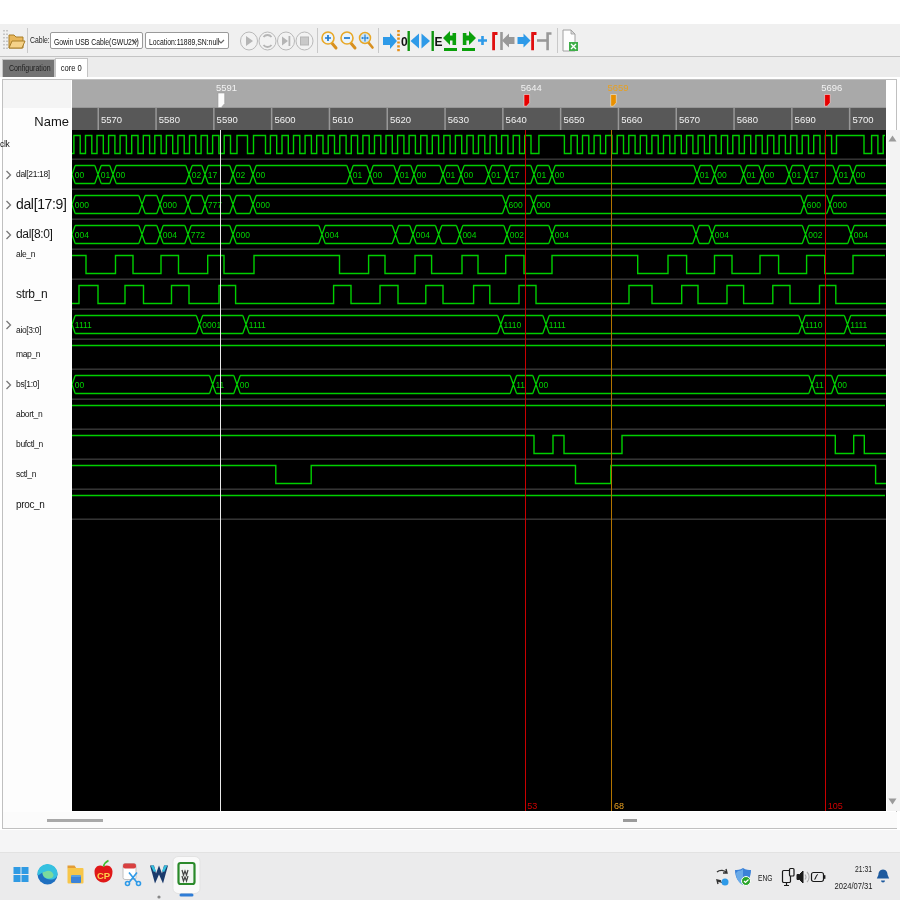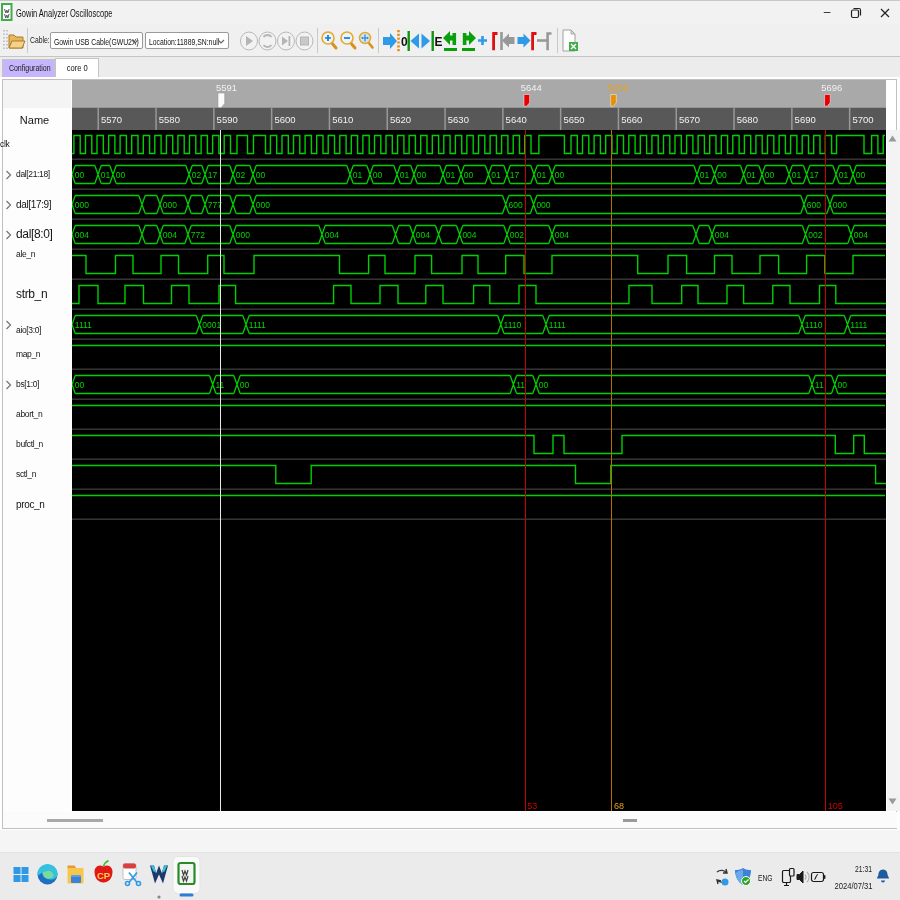--- a/index.html
+++ b/index.html
@@ -1,35 +1,20 @@
 <!DOCTYPE html>
 <html><head><meta charset="utf-8">
 <style>
 *{margin:0;padding:0;box-sizing:border-box}
 html,body{width:900px;height:900px;overflow:hidden;font-family:"Liberation Sans",sans-serif;background:#fff}
 .abs{position:absolute}
 </style></head>
 <body>
 <div class="abs" style="left:0;top:0;width:900px;height:900px;background:#fff">
 
-<div class="abs" style="left:0;top:0;width:900px;height:24px;background:#f2f2f2;border-top:1px solid #c8c8c8">
-  <svg width="24" height="24" style="position:absolute;left:0;top:0">
-    <rect x="2" y="3" width="9.5" height="16" fill="#fff" stroke="#3fae49" stroke-width="2"></rect>
-    <path d="M4.5,8 l1.3,4 l1,-3 l1,3 l1.3,-4 M4.5,13 l1.3,4 l1,-3 l1,3 l1.3,-4" stroke="#555" stroke-width="1" fill="none"></path>
-  </svg>
-  <div class="abs" style="left:15.5px;top:5.5px;font-size:11px;color:#111;white-space:nowrap;transform:scaleX(0.68);transform-origin:left center">Gowin Analyzer Oscilloscope</div>
-  <div class="abs" style="left:820px;top:0;width:14px;height:24px;color:#222;font-size:12px;text-align:center;line-height:22px">–</div>
-  <svg width="12" height="12" style="position:absolute;left:850px;top:6px">
-        <rect x="1.5" y="3" width="7" height="7.5" rx="1.5" fill="none" stroke="#222" stroke-width="1.2"></rect>
-        <path d="M3.5,1.5 h5.5 a1.5,1.5 0 0 1 1.5,1.5 v5.5" fill="none" stroke="#222" stroke-width="1.2"></path>
-      </svg>
-  <svg width="12" height="12" style="position:absolute;left:879px;top:6px">
-        <path d="M2,2 L10,10 M10,2 L2,10" stroke="#222" stroke-width="1.2"></path>
-      </svg>
-</div>
 
 <div class="abs" style="left:0;top:24px;width:900px;height:33px;background:#f0f0f0;border-bottom:1px solid #c4c4c4">
   <svg width="600" height="33" viewBox="0 0 600 33" style="position:absolute;left:0;top:0">
 
 <line x1="4" y1="6" x2="4" y2="27" stroke="#b8b8b8" stroke-width="1.5" stroke-dasharray="1.5 2"></line>
 <line x1="7" y1="6" x2="7" y2="27" stroke="#b8b8b8" stroke-width="1.5" stroke-dasharray="1.5 2"></line>
 
 <g>
 <path d="M9,11 h5 l2,2 h7 v11 h-14 z" fill="#e8b75c" stroke="#a97e28" stroke-width="1"></path>
 <path d="M9,24 l3,-7 h13 l-3,7 z" fill="#f5d289" stroke="#a97e28" stroke-width="1"></path>
@@ -114,39 +99,39 @@
   </div>
   <div class="abs" style="left:145px;top:8px;width:84px;height:17px;background:#fff;border:1px solid #9a9a9a;border-radius:2px;overflow:hidden">
     <div class="abs" style="left:3px;top:2.5px;font-size:9.5px;color:#111;white-space:nowrap;transform:scaleX(0.72);transform-origin:left center">Location:11889,SN:null</div>
     <svg width="8" height="6" style="position:absolute;right:3px;top:6px">
           <path d="M1,1 l3,3 l3,-3" stroke="#666" fill="none" stroke-width="1.2"></path>
         </svg>
   </div>
 </div>
 
 <div class="abs" style="left:0;top:57px;width:900px;height:20px;background:#ececec">
-  <div class="abs" style="left:2px;top:2px;width:53px;height:28px;background:#c4b5fd;border:1px solid #c4c4c4;border-bottom:none;font-size:9px;color:#222;text-align:center;line-height:17px"><span style="display:inline-block;transform:scaleX(0.78)">Configuration</span></div>
-  <div class="abs" style="left:55px;top:1px;width:44px;height:19px;background:#fff;border:1px solid #c4c4c4;border-bottom:none;font-size:9.5px;color:#111;text-align:center;line-height:18px"><span style="display:inline-block;transform:scaleX(0.8)">core 0</span></div>
+  <div class="abs" style="left:2px;top:2px;width:53px;height:28px;background:#737373;border:1px solid #c4c4c4;border-bottom:none;font-size:9px;color:#222;text-align:center;line-height:17px"><span style="display:inline-block;transform:scaleX(0.78)">Configuration</span></div>
+  <div class="abs" style="left:55px;top:1px;width:33px;height:19px;background:#fff;border:1px solid #c4c4c4;border-bottom:none;font-size:9.5px;color:#111;text-align:center;line-height:18px"><span style="display:inline-block;transform:scaleX(0.8)">core 0</span></div>
 </div>
 
 <div class="abs" style="left:0;top:77px;width:900px;height:775px;background:#fff"></div>
 <div class="abs" style="left:2px;top:79px;width:895px;height:750px;border:1px solid #c0c0c0"></div>
 
 <div class="abs" style="left:3px;top:80px;width:68px;height:748px;background:#fdfdfd"></div>
 <div class="abs" style="left:3px;top:80px;width:68px;height:28px;background:#f4f4f4"></div>
-<div class="abs" style="left:0px;top:114px;width:69px;text-align:center;font-size:11px;color:#151515">Name</div>
+<div class="abs" style="left:0px;top:114px;width:69px;text-align:right;font-size:13px;color:#151515">Name</div>
 <div style="position:absolute;left:0;top:139px;font-size:8.5px;letter-spacing:-0.35px;line-height:11px;color:#151515;white-space:nowrap">clk</div>
 <svg width="10" height="10" style="position:absolute;left:4px;top:170px">
       <path d="M2.5,1 l4,4 l-4,4" stroke="#777" stroke-width="1.3" fill="none"></path>
     </svg>
 <div style="position:absolute;left:16px;top:169px;font-size:8.5px;letter-spacing:-0.35px;line-height:11px;color:#151515;white-space:nowrap">dal[21:18]</div>
 <svg width="10" height="10" style="position:absolute;left:4px;top:200px">
       <path d="M2.5,1 l4,4 l-4,4" stroke="#777" stroke-width="1.3" fill="none"></path>
     </svg>
-<div style="position:absolute;left:16px;top:199px;font-size:10px;letter-spacing:-0.35px;line-height:11px;color:#151515;white-space:nowrap">dal[17:9]</div>
+<div style="position:absolute;left:16px;top:199px;font-size:14px;letter-spacing:-0.35px;line-height:11px;color:#151515;white-space:nowrap">dal[17:9]</div>
 <svg width="10" height="10" style="position:absolute;left:4px;top:230px">
       <path d="M2.5,1 l4,4 l-4,4" stroke="#777" stroke-width="1.3" fill="none"></path>
     </svg>
 <div style="position:absolute;left:16px;top:229px;font-size:12px;letter-spacing:-0.35px;line-height:11px;color:#151515;white-space:nowrap">dal[8:0]</div>
 <div style="position:absolute;left:16px;top:249px;font-size:8.5px;letter-spacing:-0.35px;line-height:11px;color:#151515;white-space:nowrap">ale_n</div>
 <div style="position:absolute;left:16px;top:289px;font-size:12px;letter-spacing:-0.35px;line-height:11px;color:#151515;white-space:nowrap">strb_n</div>
 <svg width="10" height="10" style="position:absolute;left:4px;top:320px">
       <path d="M2.5,1 l4,4 l-4,4" stroke="#777" stroke-width="1.3" fill="none"></path>
     </svg>
 <div style="position:absolute;left:16px;top:325px;font-size:8.5px;letter-spacing:-0.35px;line-height:11px;color:#151515;white-space:nowrap">aio[3:0]</div>

